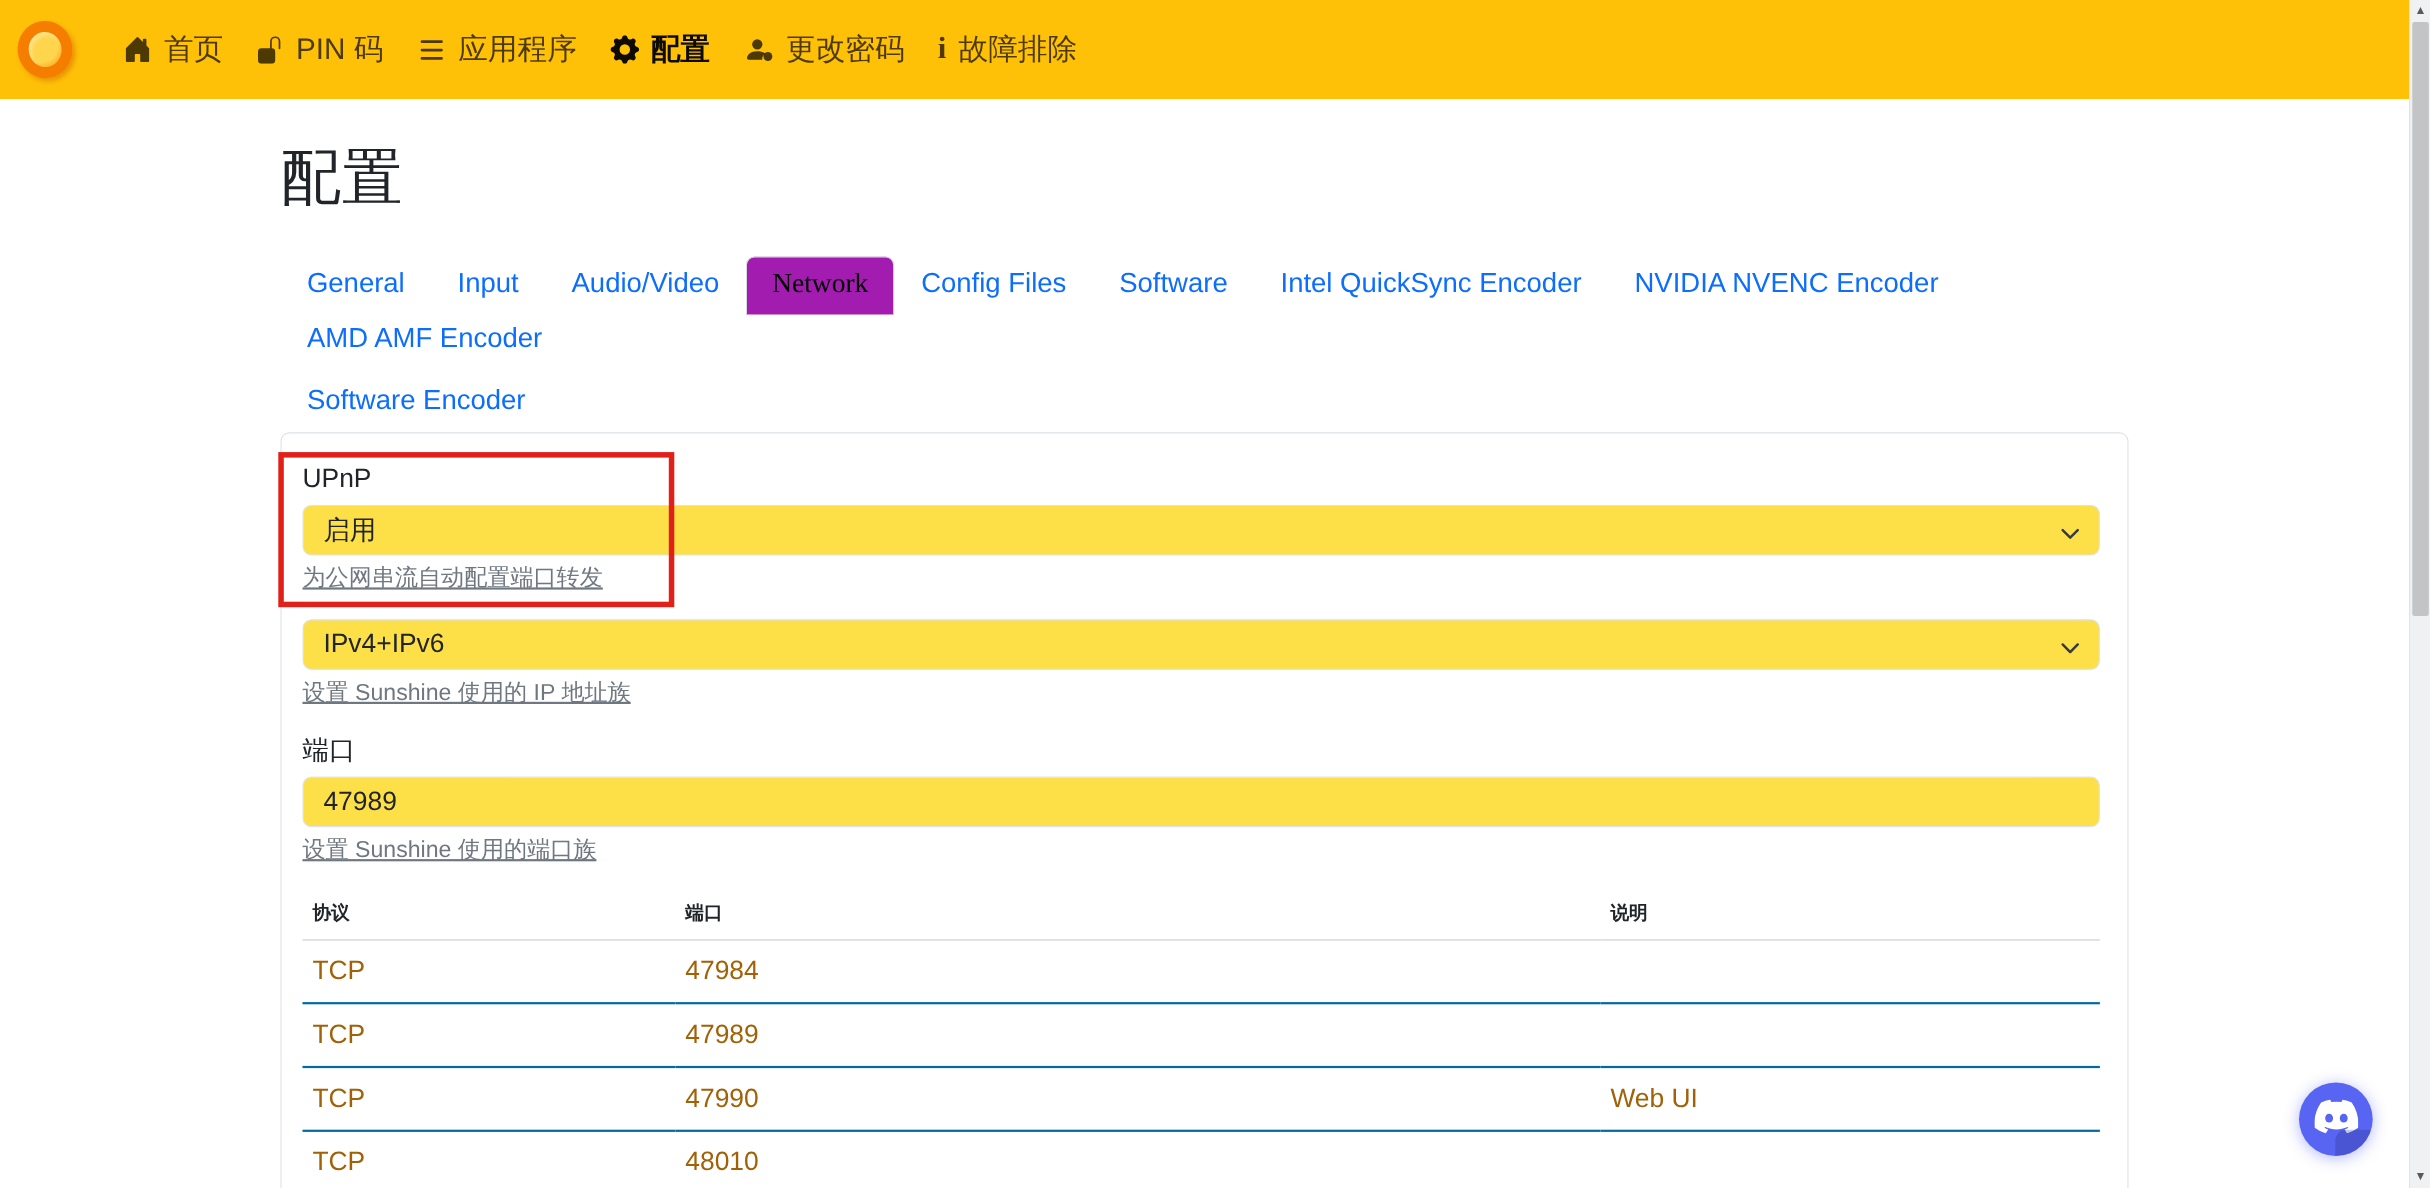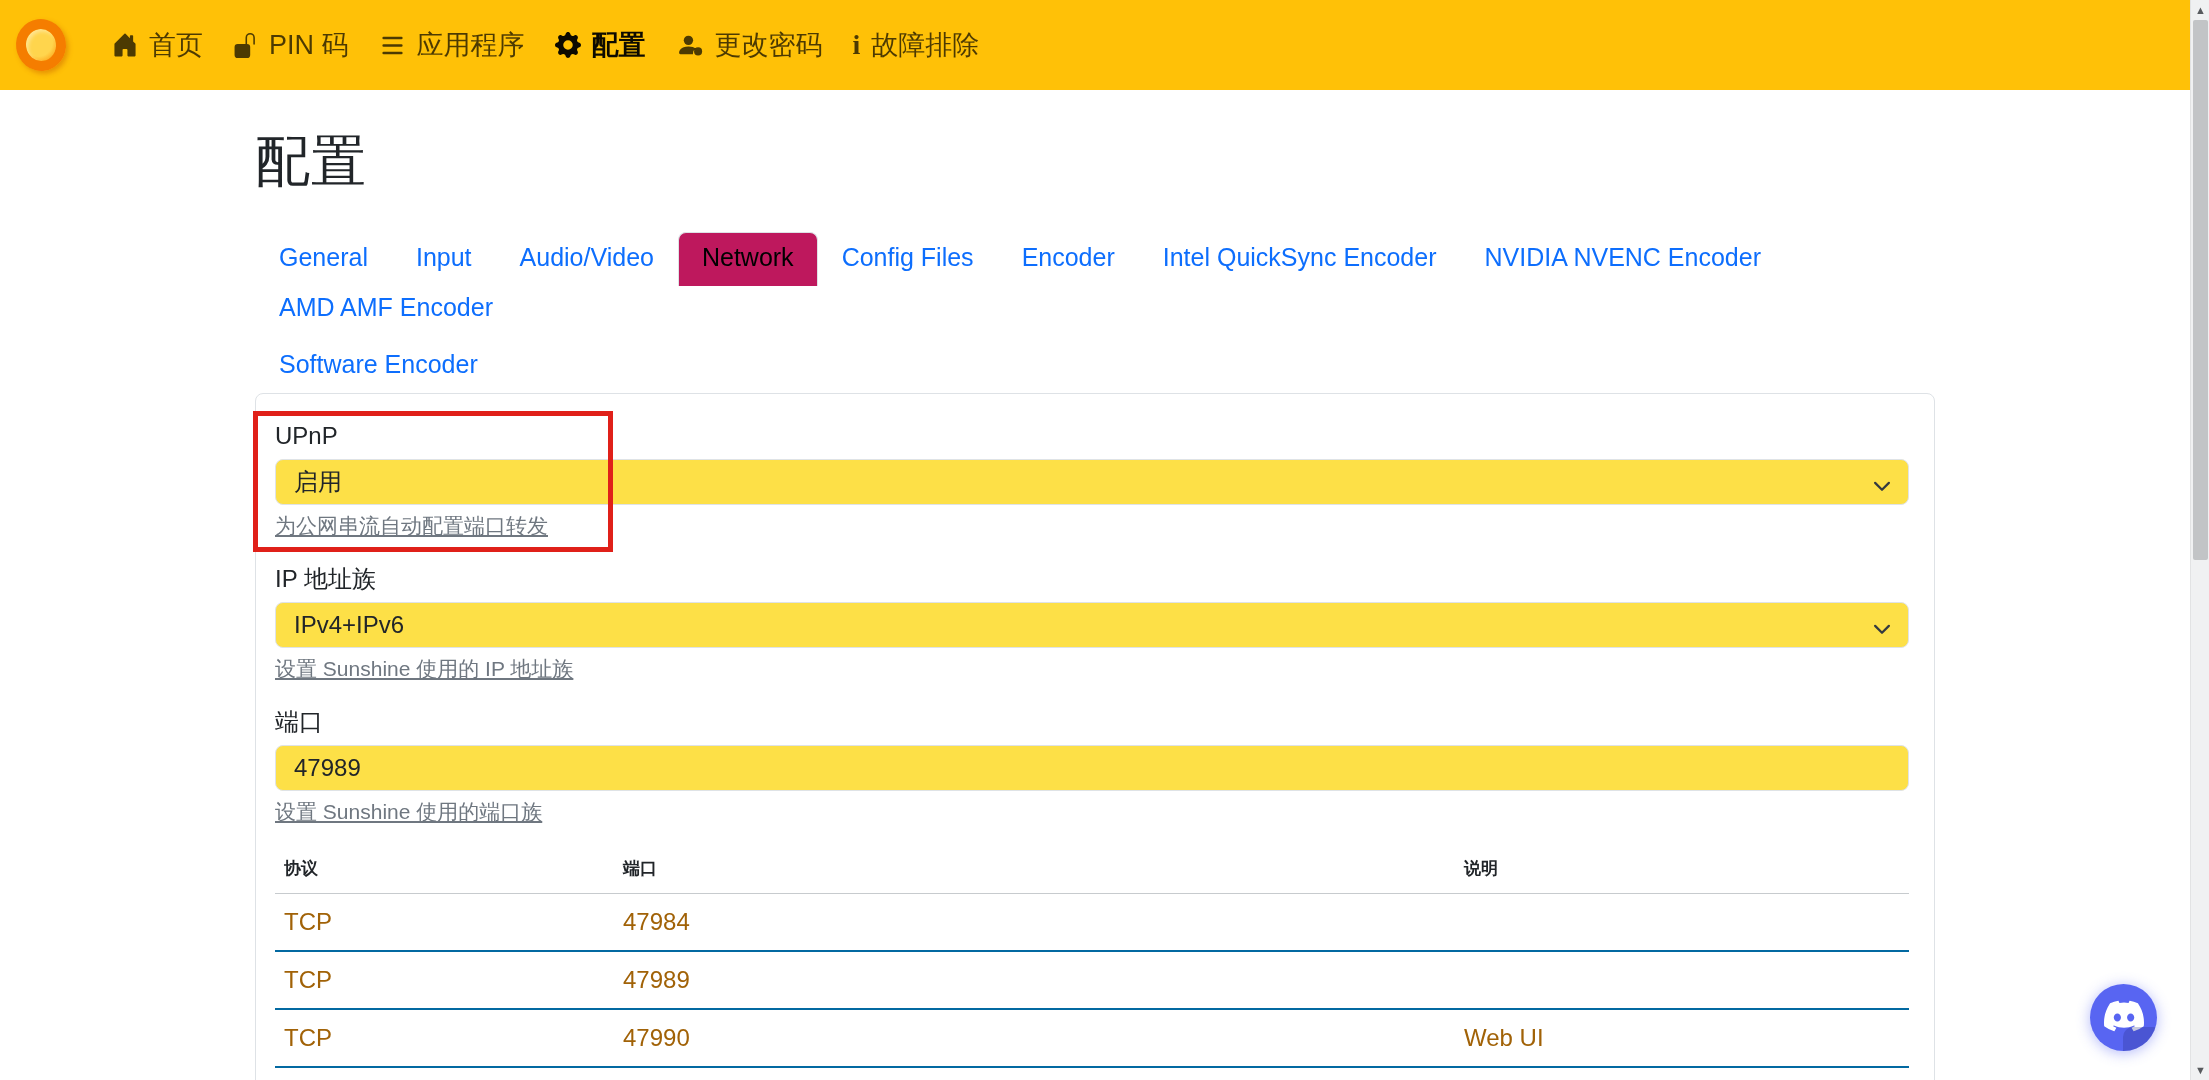--- a/index.html
+++ b/index.html
@@ -32,21 +32,21 @@
               background:#c2c4c6; border-radius:2px; }
 
   
   .main { position:absolute; left:255px; top:90px; width:1680px; }
   h1.page-title { margin-top:35px; font-size:55px; font-weight:500; color:#212529; letter-spacing:1px; }
 
   .tabs { margin-top:33px; display:flex; flex-wrap:wrap; align-items:flex-end; }
   .tab { padding:10px 23px; font-size:25px; color:#0d6efd; cursor:pointer;
          border:1px solid transparent; border-bottom:none; border-radius:8px 8px 0 0;
          white-space:nowrap; }
-  .tab.active { background:#be185d; color:#000; border-color:#dee2e6; padding-bottom:14px; margin-bottom:-4px; }
+  .tab.active { background:#a21caf; color:#000; border-color:#dee2e6; padding-bottom:14px; margin-bottom:-4px;font-family:Liberation Serif, serif; }
   .tab-break { flex-basis:100%; height:7px; }
 
   .card { margin-top:4px; width:1680px; height:800px; background:#fff;
           border:1px solid #dee2e6; border-radius:8px; padding:26px 19px; }
 
   .form-group { position:relative; margin-bottom:24px; width:1634px; }
   .form-label { font-size:24px; color:#212529; line-height:31px; }
   .form-select, .form-input { margin-top:8px; width:100%; height:46px; background:#fde047;
           border:1px solid #dfe3e6; border-radius:8px; padding:0 50px 0 18px;
           font-size:24px; color:#212529; display:flex; align-items:center; cursor:pointer; position:relative;
@@ -139,21 +139,21 @@
 
   <div class="main">
     <h1 class="page-title">配置</h1>
 
     <div class="tabs">
       <div class="tab">General</div>
       <div class="tab">Input</div>
       <div class="tab">Audio/Video</div>
       <div class="tab active">Network</div>
       <div class="tab">Config Files</div>
-      <div class="tab">Encoder</div>
+      <div class="tab">Software</div>
       <div class="tab">Intel QuickSync Encoder</div>
       <div class="tab">NVIDIA NVENC Encoder</div>
       <div class="tab">AMD AMF Encoder</div>
       <div class="tab-break"></div>
       <div class="tab">Software Encoder</div>
     </div>
 
     <div class="card">
 
       <div class="form-group">
@@ -164,21 +164,20 @@
           <span class="chevron">
             <svg width="20" height="20" viewBox="0 0 16 16">
                 <path d="M2.5 5.5 8 11l5.5-5.5" fill="none" stroke="#343a40" stroke-width="1.8" stroke-linecap="round" stroke-linejoin="round"></path>
               </svg>
           </span>
         </div>
         <div class="form-help">为公网串流自动配置端口转发</div>
       </div>
 
       <div class="form-group">
-        <div class="form-label">IP 地址族</div>
         <div class="form-select">
           <span>IPv4+IPv6</span>
           <span class="chevron">
             <svg width="20" height="20" viewBox="0 0 16 16">
                 <path d="M2.5 5.5 8 11l5.5-5.5" fill="none" stroke="#343a40" stroke-width="1.8" stroke-linecap="round" stroke-linejoin="round"></path>
               </svg>
           </span>
         </div>
         <div class="form-help">设置 Sunshine 使用的 IP 地址族</div>
       </div>

